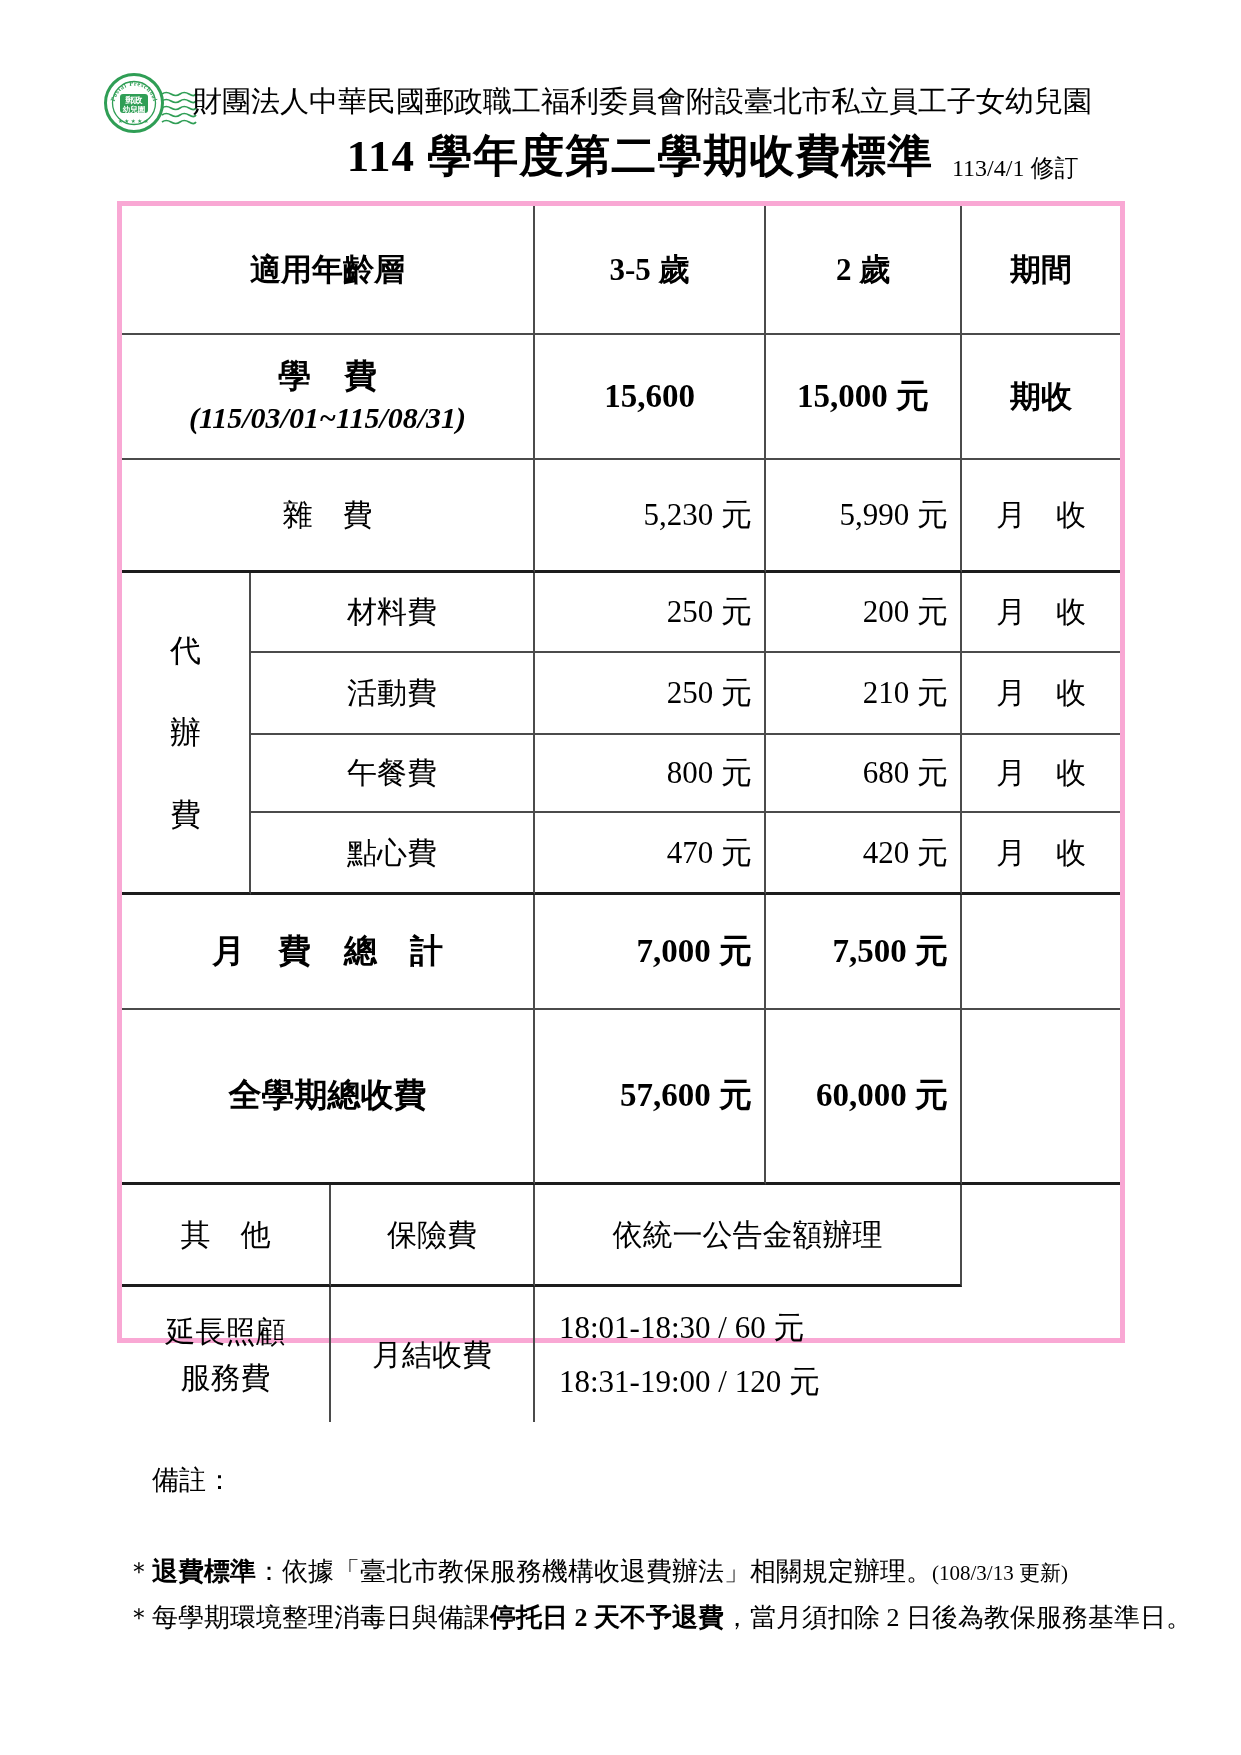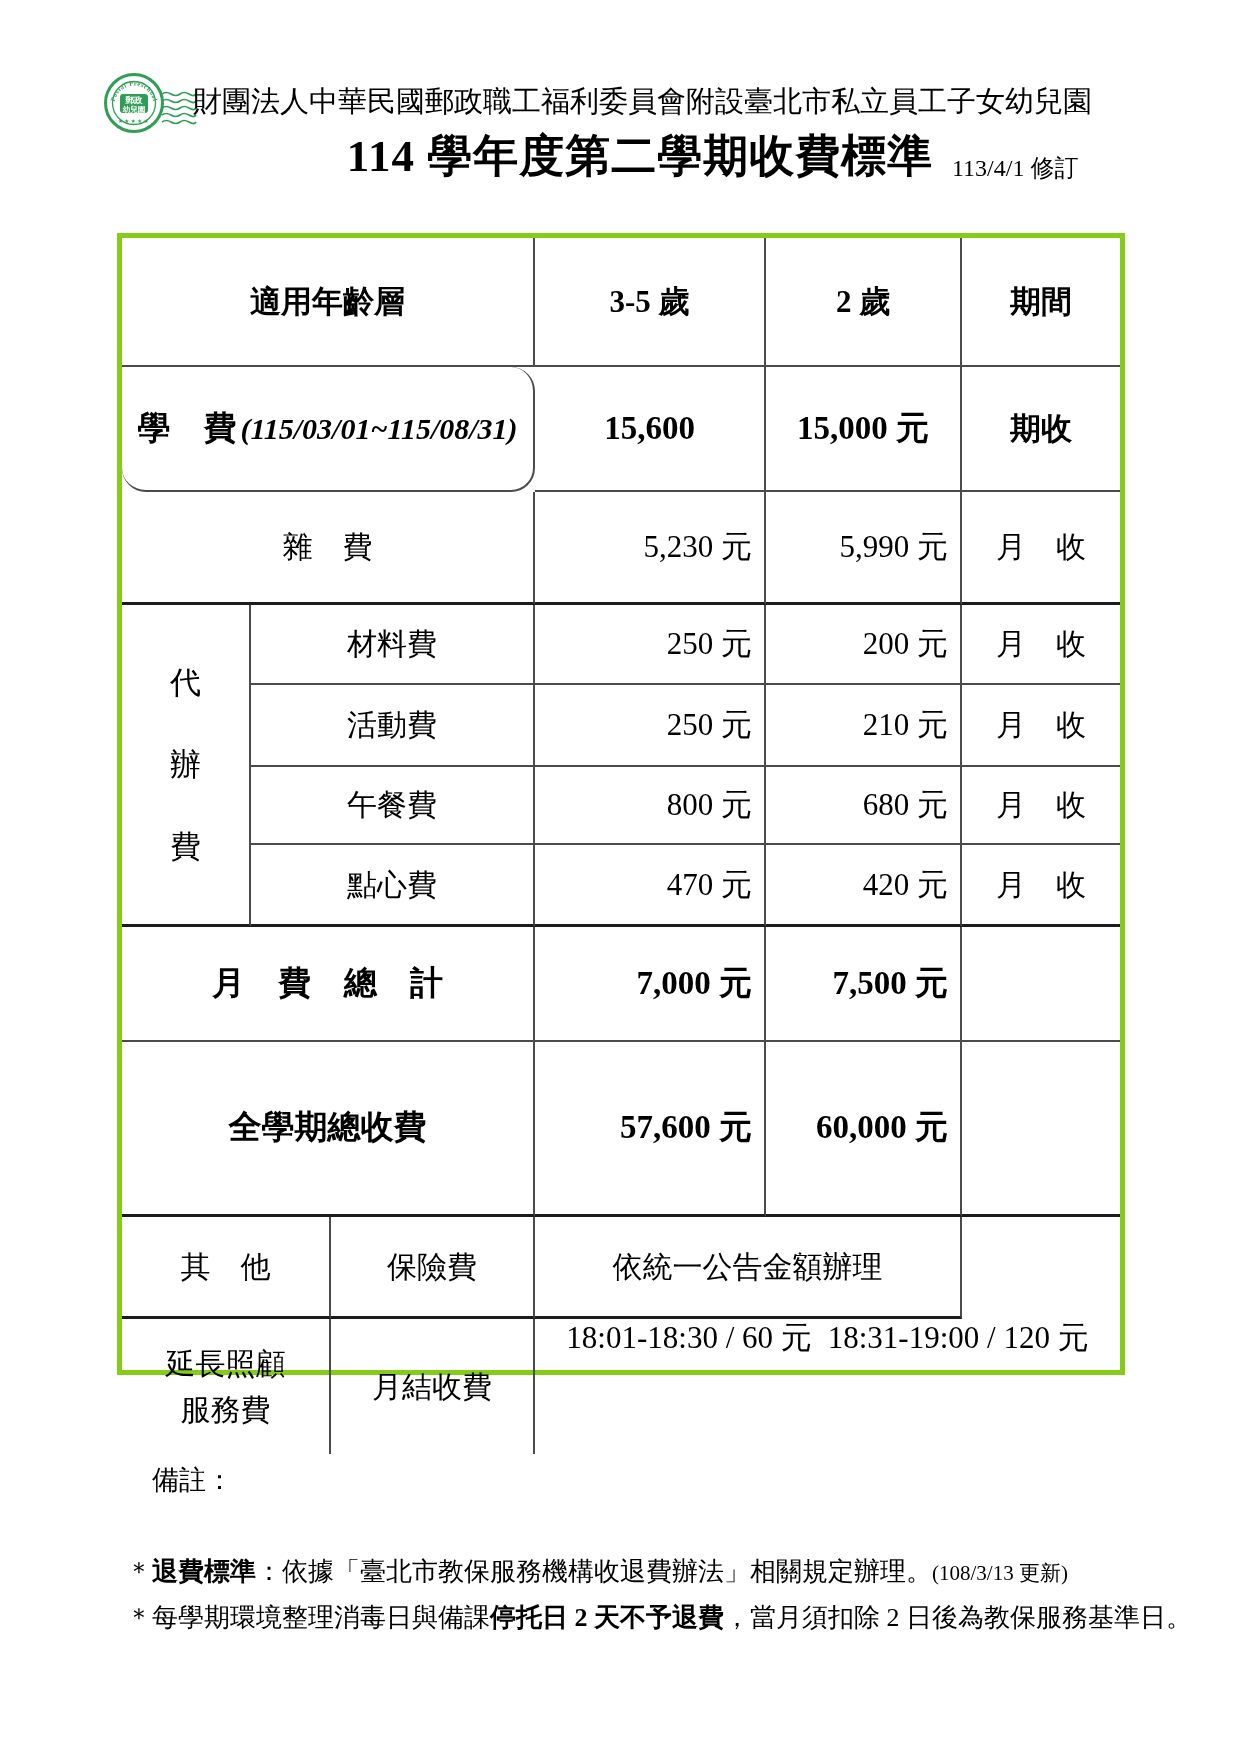--- a/index.html
+++ b/index.html
@@ -26,52 +26,51 @@
   }
   .revision {
     position: absolute; left: 952px; top: 152px;
     font-size: 24px; font-weight: 500; white-space: nowrap;
   }
 
   
   .fee-table {
     position: absolute; left: 117px; top: 201px;
     width: 1008px; height: 1142px;
-    border: 5px solid #84cc16;
+    border: 5px solid #f9a8d4;
     display: grid;
     grid-template-columns: 129px 80px 204px 231px 196px 158px;
     grid-template-rows: 129px 125px 113px 80px 82px 78px 82px 115px 175px 102px 135px;
     background: #fff;
-    margin-top: 32px;
   }
   .c {
     display: flex; align-items: center; justify-content: center;
     border-right: 2px solid #4b4b4b; border-bottom: 2px solid #4b4b4b;
     font-size: 30px; line-height: 1.2; white-space: nowrap;
   }
   .no-r   { border-right: none; }
   .sec    { border-bottom: 3px solid #1c1c1c; }
   .last   { border-bottom: none; }
   .bold   { font-weight: bold; }
   .num-r  { justify-content: flex-end; padding-right: 12px; padding-left: 48px; }
   .fs31   { font-size: 31px; }
   .fs33   { font-size: 33px; }
 
-  .two-line { flex-direction: row; gap: 4px; border-radius: 24px; }
+  .two-line { flex-direction: column; gap: 4px; }
   .tuition-label-line1 { font-size: 33px; font-weight: bold; }
   .tuition-label-line2 { font-size: 30px; font-weight: bold; letter-spacing: 0px; font-style: italic; }
 
   .v-label {
     flex-direction: column; justify-content: space-evenly;
     font-size: 31px; padding: 14px 0;
   }
   .ext-label { flex-direction: column; gap: 10px; }
   .times-cell {
-    flex-direction: row; align-items: flex-start; justify-content: center;
-    gap: 16px; font-size: 31px;
+    flex-direction: column; align-items: flex-start; justify-content: center;
+    gap: 16px; padding-left: 24px; font-size: 31px;
   }
 
   
   .remark { position: absolute; left: 152px; top: 1462px; font-size: 27px; }
   .note   { position: absolute; font-size: 26px; white-space: nowrap; margin-top: 24px; }
   .note-1 { left: 126px; top: 1530px; }
   .note-2 { left: 126px; top: 1576px; }
   .note .nb { font-weight: bold; }
   .note .small { font-size: 21px; }
 </style>

